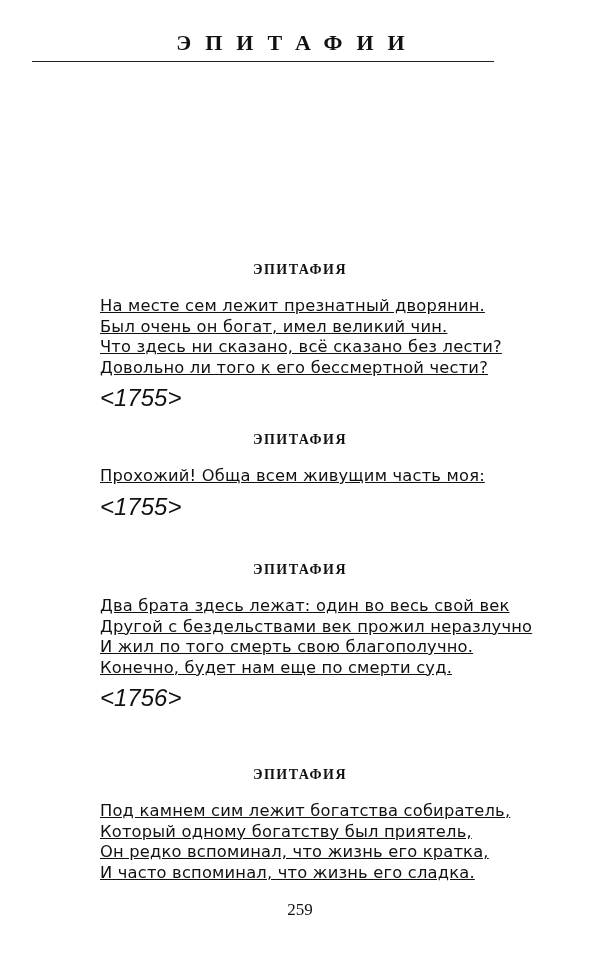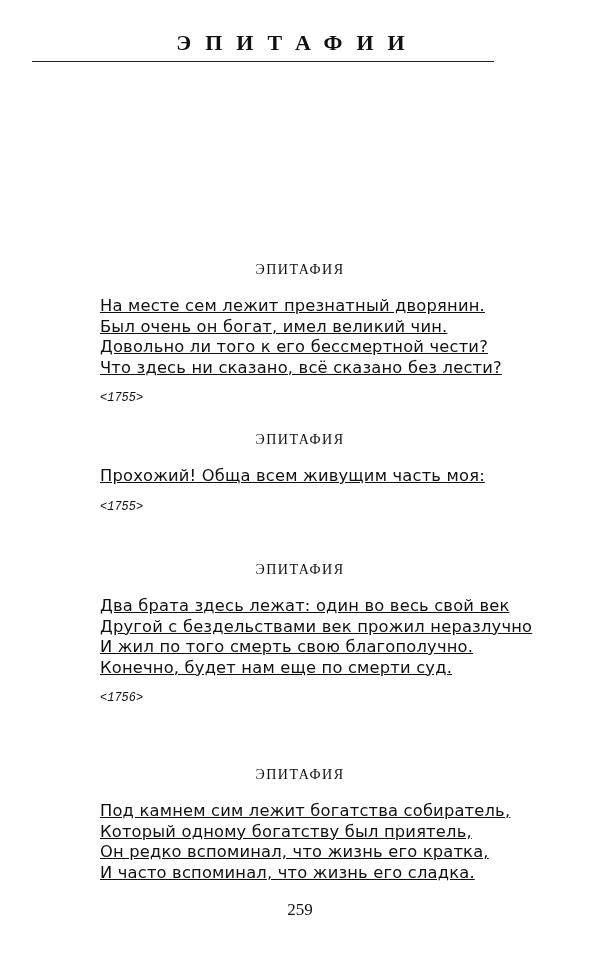--- a/index.html
+++ b/index.html
@@ -16,50 +16,50 @@
       padding-left: 6px; box-sizing: border-box;
     }
     .rule {
       position: absolute; top: 61px; left: 32px; width: 462px;
       height: 0; border-top: 1.5px solid #222;
     }
     .poem { position: absolute; left: 100px; width: 420px; }
     .poem-title {
       text-align: center;
       font-family: "Liberation Serif", serif;
-      font-weight: normal; font-size: 14px; letter-spacing: 1.5px;
+      font-weight: bold; font-size: 14px; letter-spacing: 1.5px;
       width: 400px; margin: 0 0 18px 0;
     }
     .line {
       font-family: "DejaVu Sans", "Liberation Sans", sans-serif;
       font-size: 16.3px; line-height: 20.5px; white-space: nowrap;
       letter-spacing: 0.2px;
       text-decoration: underline;
     }
     .date {
-      font-family: Liberation Mono, monospace; font-style: italic;
-      font-size: 12px; margin-top: 10px; line-height: 20px;
+      font-family: Liberation Sans, sans-serif; font-style: italic;
+      font-size: 24px; margin-top: 10px; line-height: 20px;
     }
     .page-number {
       position: absolute; top: 900px; left: 0; width: 600px;
       text-align: center; font-family: "Liberation Serif", serif; font-size: 17px;
     }
   </style>
 </head>
 <body>
 
 <div class="running-head">ЭПИТАФИИ</div>
 <div class="rule"></div>
 
 <div class="poem" style="top:262px;">
   <div class="poem-title">ЭПИТАФИЯ</div>
   <div class="line">На месте сем лежит презнатный дворянин.</div>
   <div class="line">Был очень он богат, имел великий чин.</div>
+  <div class="line">Что здесь ни сказано, всё сказано без лести?</div>
   <div class="line">Довольно ли того к его бессмертной чести?</div>
-  <div class="line">Что здесь ни сказано, всё сказано без лести?</div>
   <div class="date">&lt;1755&gt;</div>
 </div>
 
 <div class="poem" style="top:432px;">
   <div class="poem-title">ЭПИТАФИЯ</div>
   <div class="line">Прохожий! Обща всем живущим часть моя:</div>
   <div class="date">&lt;1755&gt;</div>
 </div>
 
 <div class="poem" style="top:562px;">

